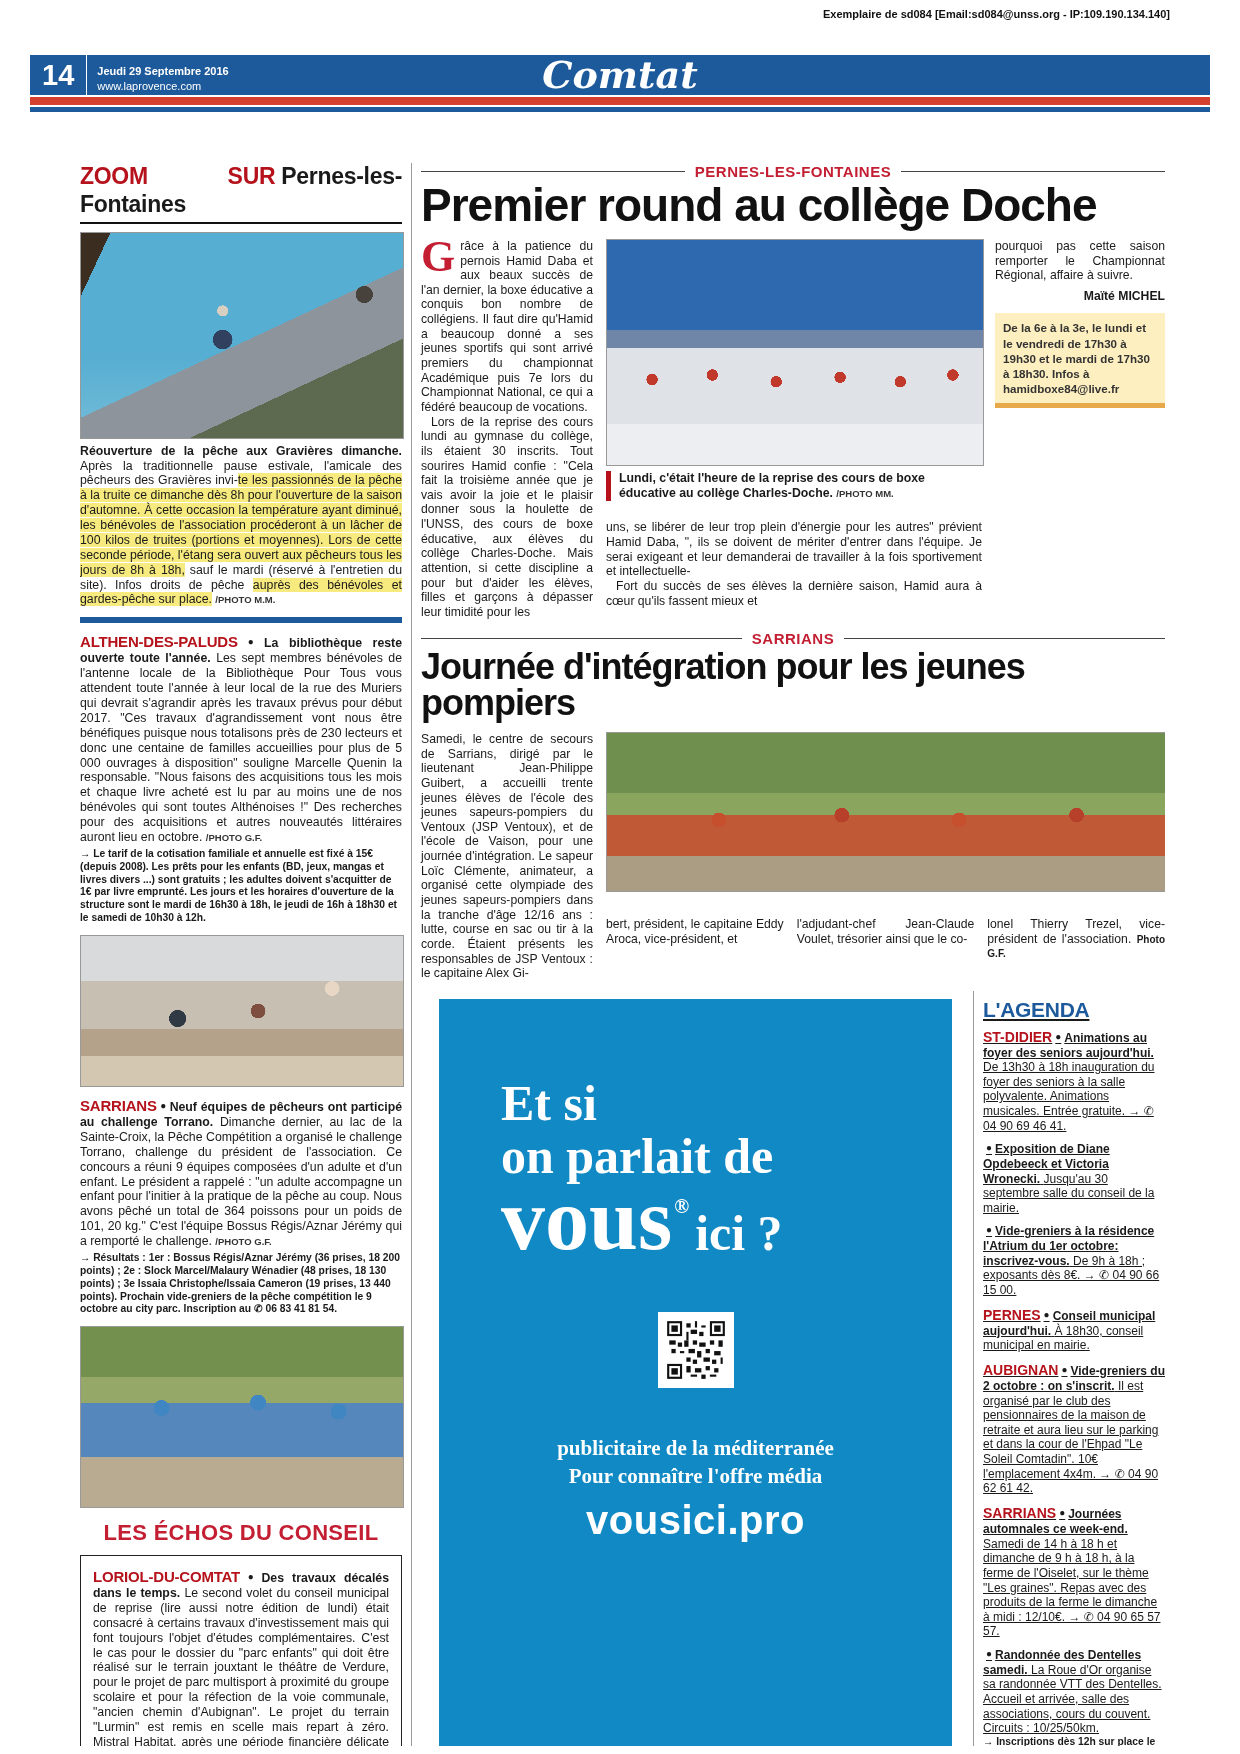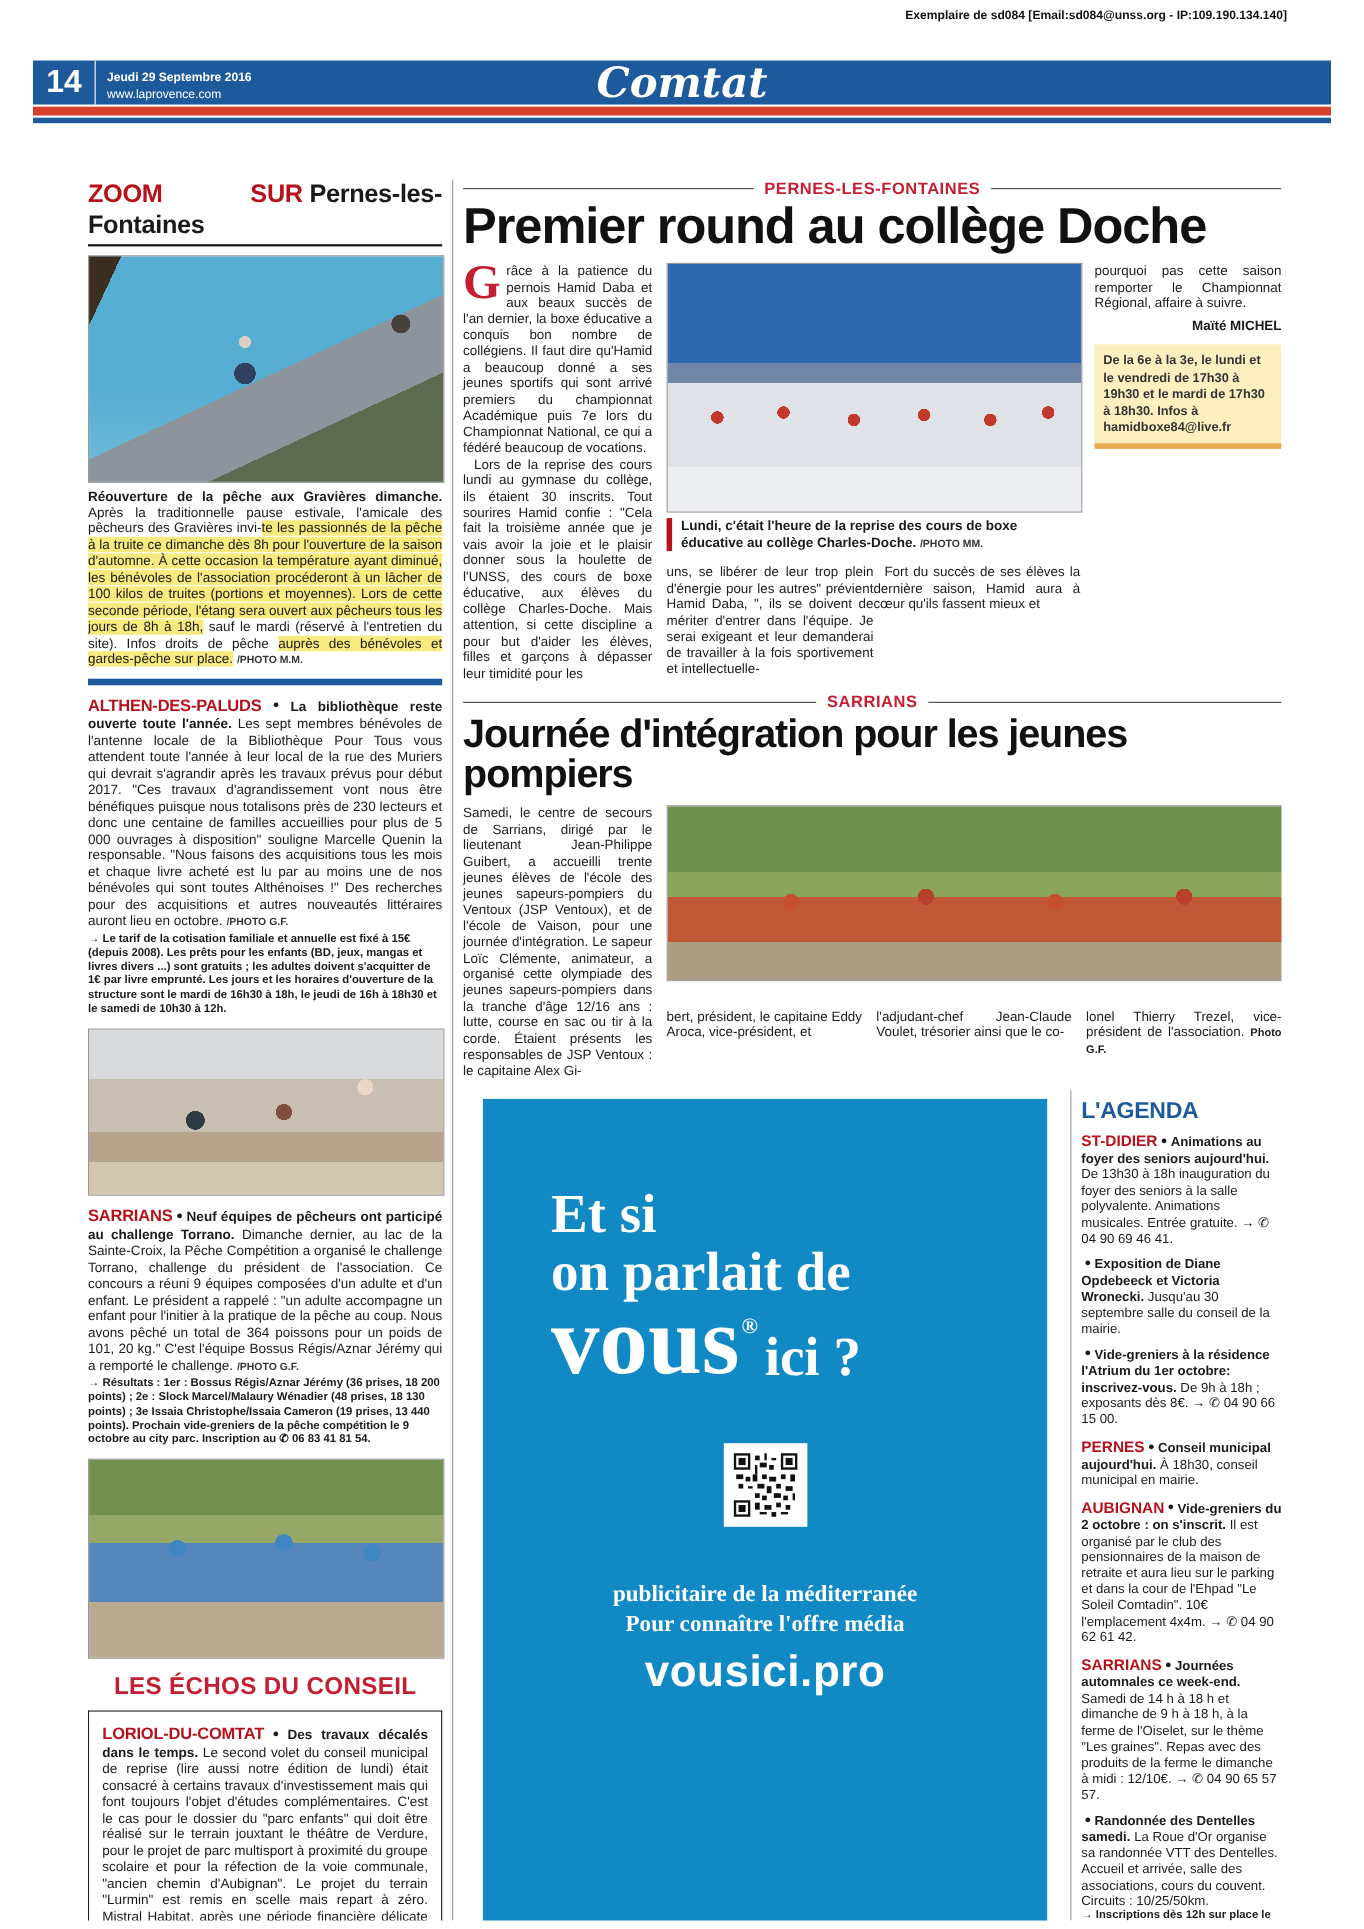--- a/index.html
+++ b/index.html
@@ -61,21 +61,21 @@
   .kicker{display:flex;align-items:center;gap:10px;margin:0 0 2px;}
   .kicker .kline{flex:1;height:1px;background:#444;}
   .kicker .klabel{color:var(--red);font-weight:bold;font-size:15px;letter-spacing:0.5px;}
   .headline{font-weight:bold;color:#111;letter-spacing:-1px;line-height:1.02;margin:2px 0 10px;}
   .h-boxing{font-size:46px;}
   .h-pompiers{font-size:36px;}
   .artbody{font-size:12.2px;line-height:1.2;text-align:justify;}
   .boxing-grid{display:grid;grid-template-columns:172px 1fr 170px;column-gap:13px;}
   .bx-col1{grid-column:1;grid-row:1/3;}
   .bx-photo-zone{grid-column:2;grid-row:1;}
-  .bx-mid{grid-column:2;grid-row:2;display:flex;margin-top:8px;}
+  .bx-mid{grid-column:2;grid-row:2;display:flex;margin-top:8px;flex-direction:column;}
   .bx-mid > div{flex:1;}
   .bx-right{grid-column:3;grid-row:1/3;display:flex;flex-direction:column;}
   .ph-boxing{height:225px;background:
      radial-gradient(circle 8px at 12% 62%,#c0392b 70%,transparent 72%),
      radial-gradient(circle 8px at 28% 60%,#c0392b 70%,transparent 72%),
      radial-gradient(circle 8px at 45% 63%,#c0392b 70%,transparent 72%),
      radial-gradient(circle 8px at 62% 61%,#c0392b 70%,transparent 72%),
      radial-gradient(circle 8px at 78% 63%,#c0392b 70%,transparent 72%),
      radial-gradient(circle 8px at 92% 60%,#c0392b 70%,transparent 72%),
      linear-gradient(180deg,#2e69b0 0 40%,#6f86a8 40% 48%,#dfe3e8 48% 82%,#eceef1 82%);}
@@ -105,21 +105,21 @@
   .ad-lines{margin-left:62px;font-family:"Liberation Serif",serif;font-weight:bold;}
   .ad-l1,.ad-l2{font-size:50px;line-height:1.06;}
   .ad-l3{display:flex;align-items:flex-end;}
   .ad-vous{font-size:88px;line-height:0.85;}
   .ad-reg{font-size:20px;margin:0 6px 40px 2px;}
   .ad-ici{font-size:50px;line-height:1.0;text-align:center;}
   .qr-box{background:#fff;width:76px;height:76px;margin:54px auto 0;display:flex;align-items:center;justify-content:center;}
   .ad-tags{margin-top:46px;text-align:center;font-family:"Liberation Serif",serif;font-weight:bold;font-size:21px;line-height:1.35;}
   .ad-url{text-align:center;font-weight:bold;font-size:40px;margin-top:8px;letter-spacing:0.5px;}
   
-  .agenda{width:182px;flex:none;font-size:12px;line-height:1.22;padding-top:6px;}
+  .agenda{width:182px;flex:none;font-size:12px;line-height:1.22;padding-top:6px;text-decoration:underline;}
   .agenda-title{color:var(--blue);font-weight:bold;font-size:21px;margin-bottom:6px;letter-spacing:-0.3px;}
   .ag-item{margin-bottom:9px;text-align:left;}
   .ag-town{color:var(--darkred);font-weight:bold;font-size:14px;}
   .ag-note{font-size:10.3px;font-weight:bold;line-height:1.25;}
 </style>
 </head>
 <body>
 
 <div class="copy-notice">Exemplaire de sd084 [Email:sd084@unss.org - IP:109.190.134.140]</div>
 

